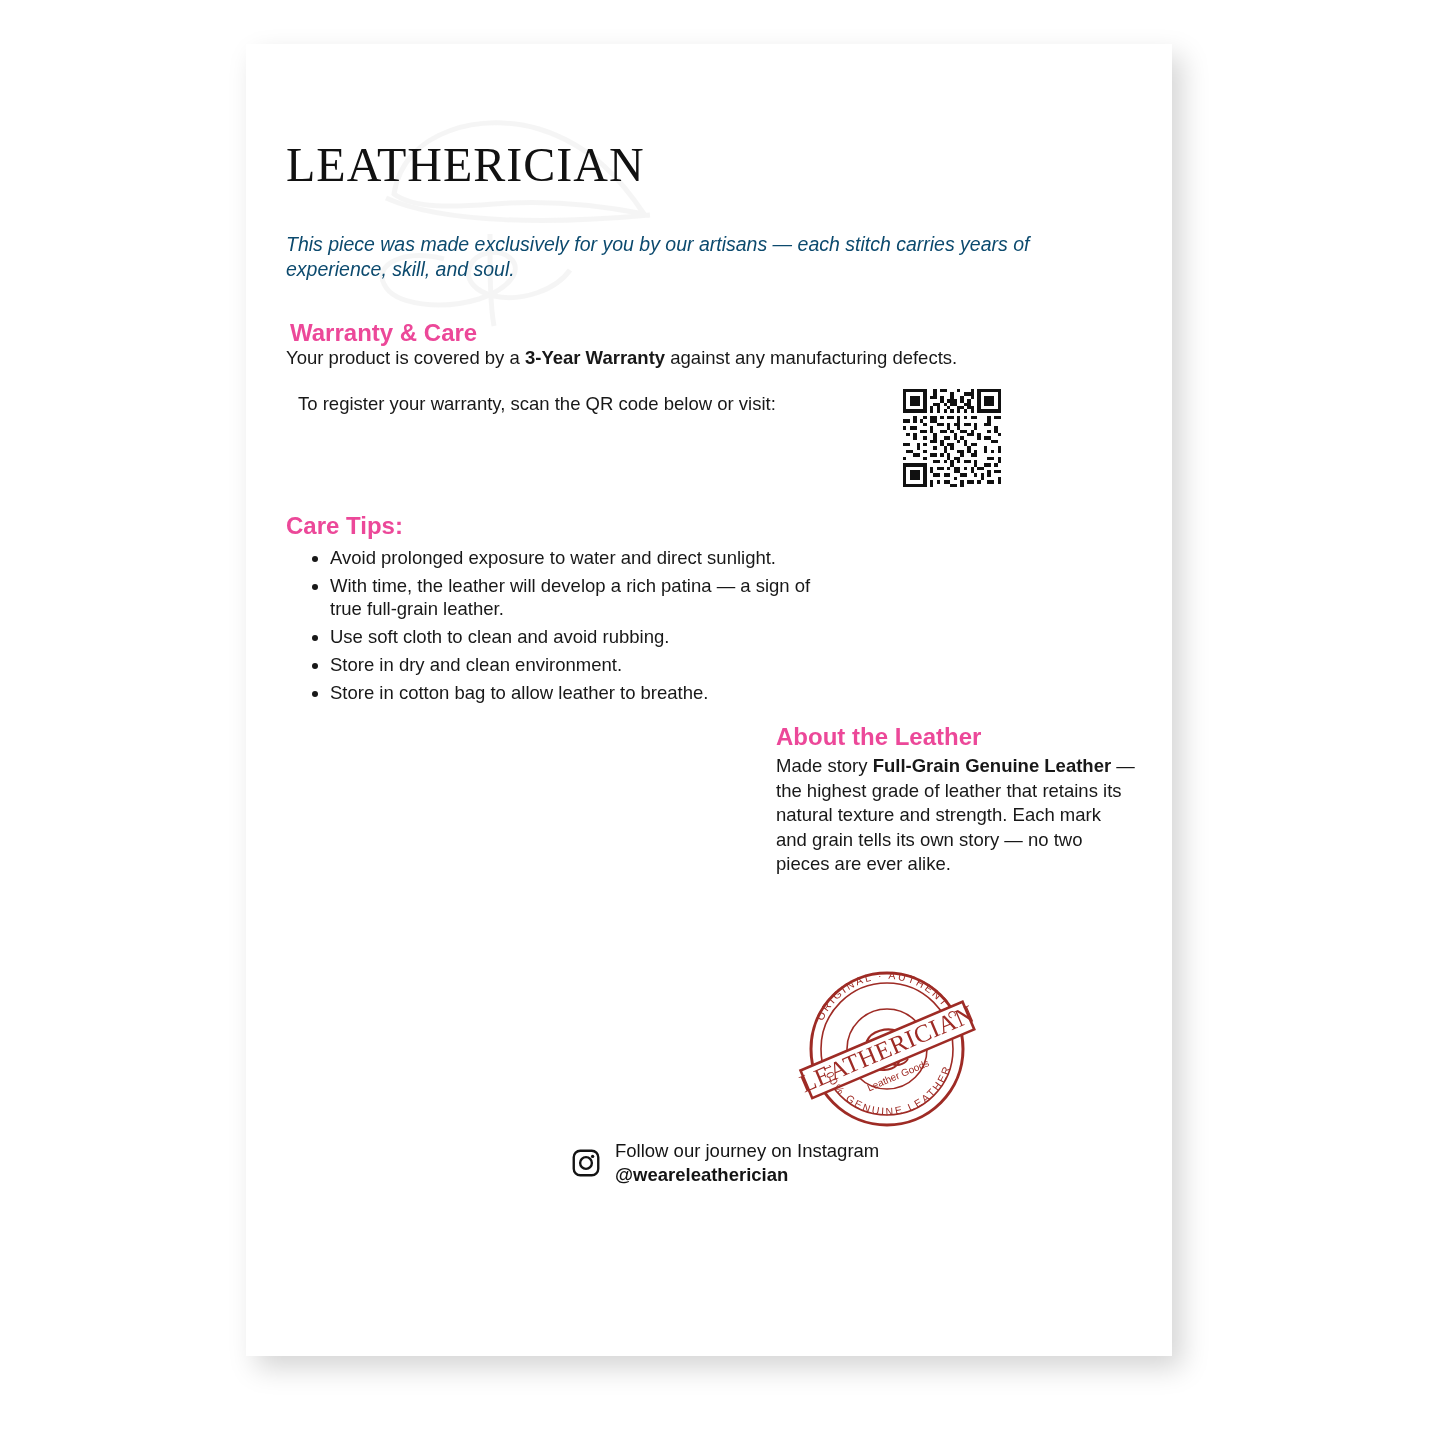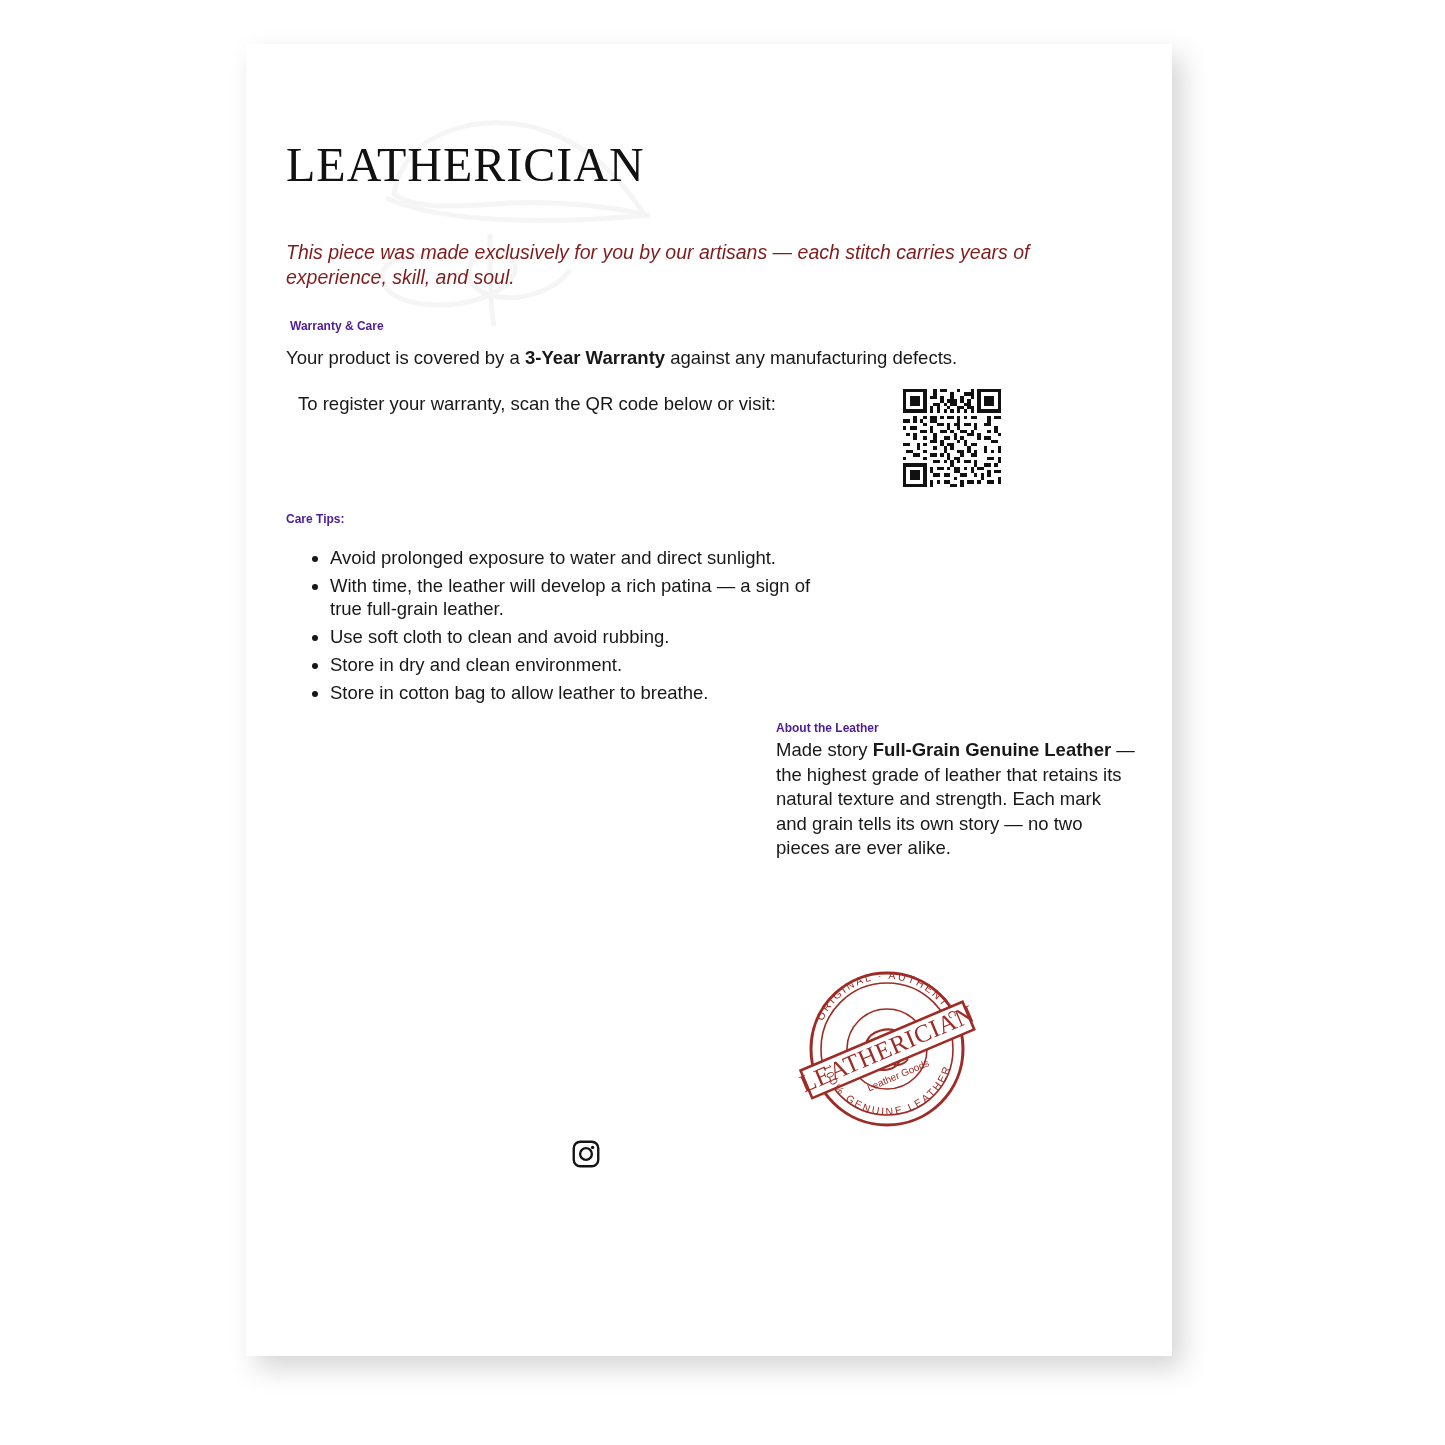--- a/index.html
+++ b/index.html
@@ -45,32 +45,32 @@
     left: 40px; top: 93px;
     font-family: "Liberation Serif", serif;
     font-size: 48px;
     letter-spacing: 1.0px;
     color: #111111;
     font-weight: 400;
   }
 
   .intro {
     position: absolute;
-    left: 40px; top: 196px;
+    left: 40px; top: 188px;
     width: 790px;
     font-style: italic;
     font-size: 19.5px;
     line-height: 1.30;
-    color: #7f1d1d;
+    color: #0c4a6e;
   }
 
   .sec-title {
-    font-size: 12px;
+    font-size: 24px;
     font-weight: bold;
-    color: #4c1d95;
+    color: #ec4899;
   }
   .body-txt {
     font-size: 18.5px;
     line-height: 1.33;
     color: #181818;
   }
 
   .warranty-title {
     position: absolute;
     left: 44px; top: 275px;
@@ -273,17 +273,21 @@
         </text>
         <text x="100" y="132" text-anchor="middle" fill="#9e2b25" font-family="'Liberation Sans', sans-serif" font-size="10" transform="rotate(-23 100 100)">Leather Goods</text>
       </svg>
 
       <div class="insta">
         <svg class="insta-ico" viewBox="0 0 24 24">
           <rect x="2.2" y="2.2" width="19.6" height="19.6" rx="5.2" ry="5.2" fill="none" stroke="#141414" stroke-width="1.9"></rect>
           <circle cx="12" cy="12" r="4.7" fill="none" stroke="#141414" stroke-width="1.9"></circle>
           <circle cx="17.3" cy="6.7" r="1.35" fill="#141414"></circle>
         </svg>
+        <div class="insta-txt">
+          <span>Follow our journey on Instagram</span>
+          <span class="insta-handle">@weareleatherician</span>
+        </div>
       </div>
 
     </div>
   </div>
 </div>
 
 </body></html>

